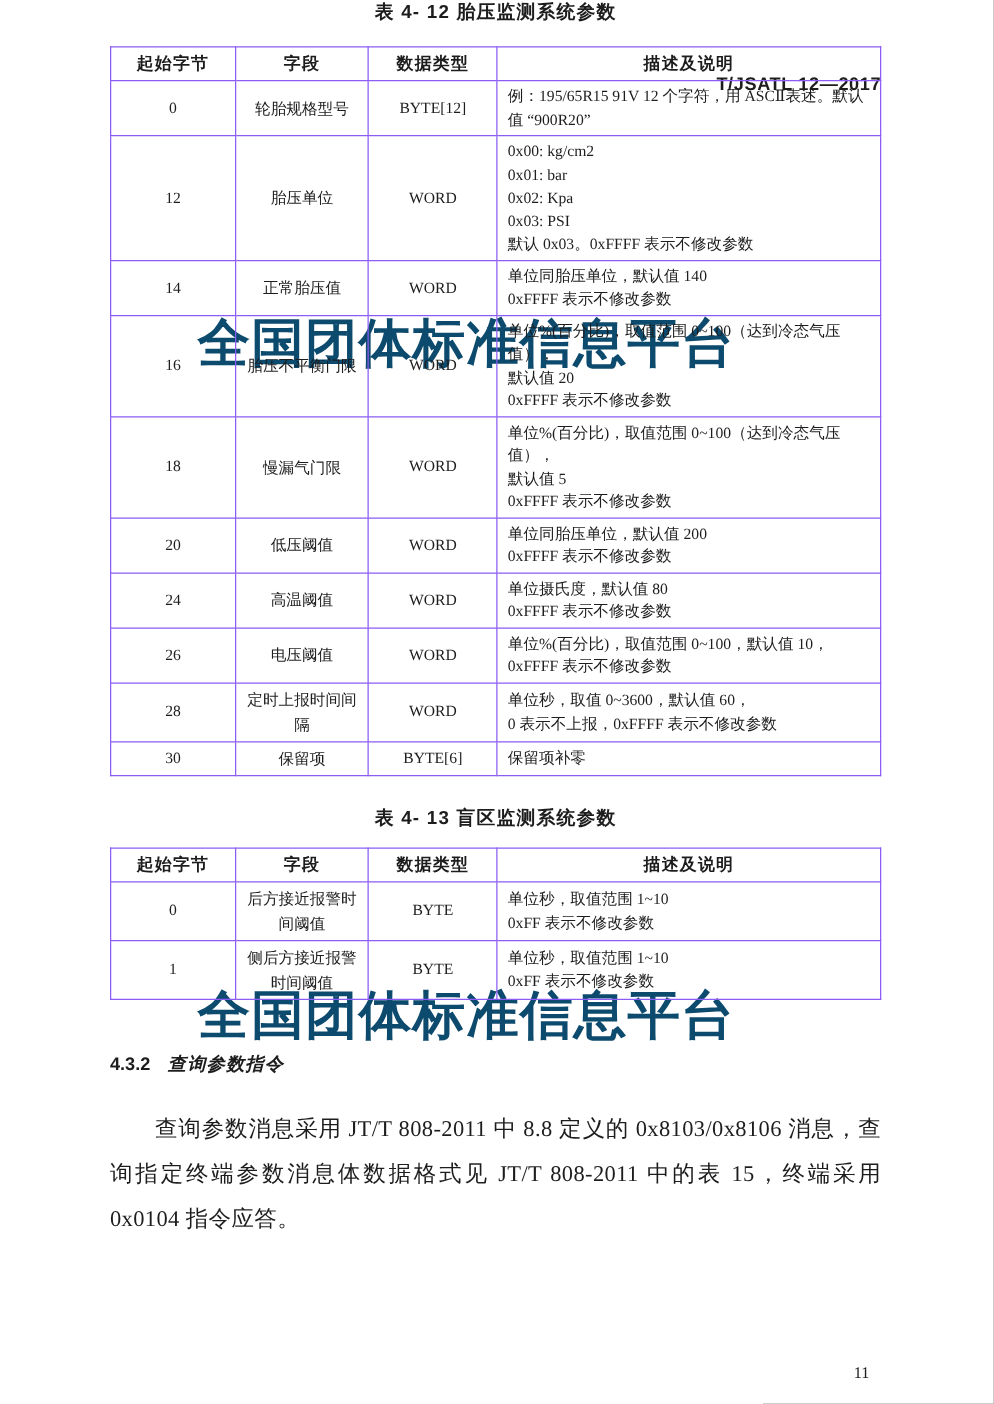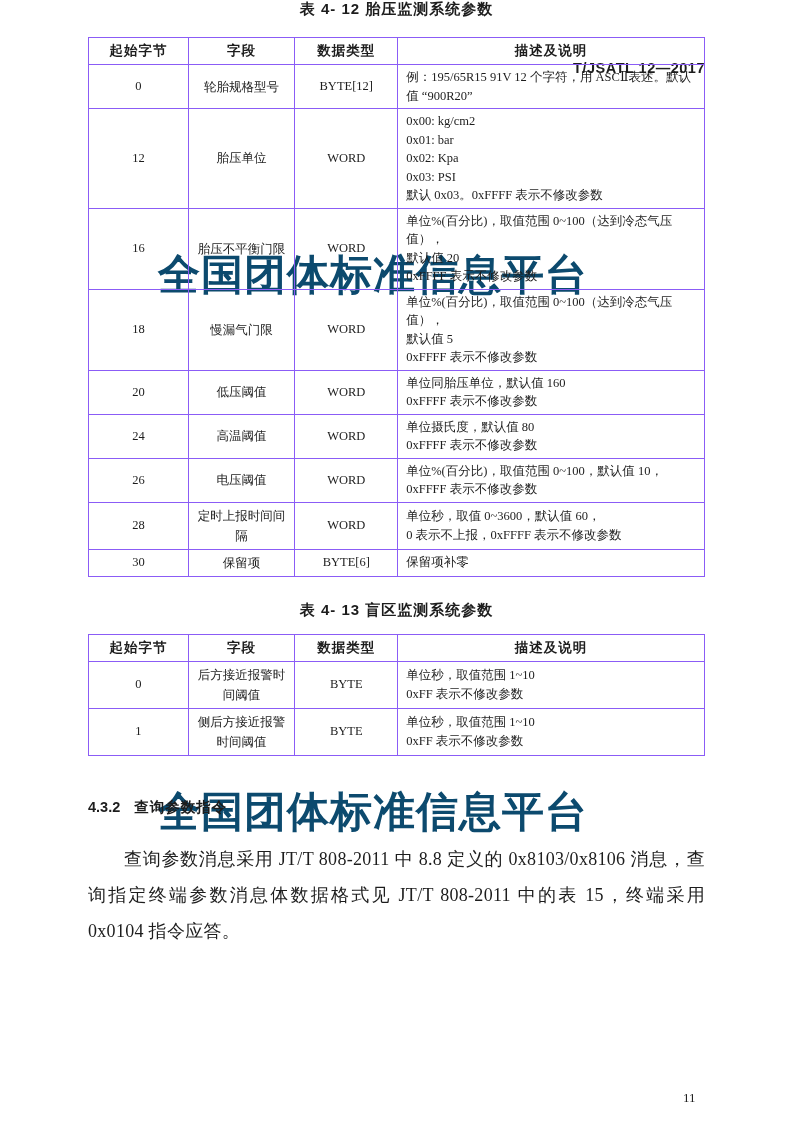--- a/index.html
+++ b/index.html
@@ -87,21 +87,21 @@
     white-space:pre-line;
     line-height:18.5px;
   }
 
   .section-heading {
     margin:42px 0 0 0;
     font-family:"Liberation Sans","DejaVu Sans",sans-serif;
     font-weight:700;
     font-size:14.5px;
   }
-  .section-heading .sec-title { margin-left:14px; letter-spacing:1px; }
+  .section-heading .sec-title { margin-left:14px; letter-spacing:1px;font-style:italic; }
   .body-paragraph {
     margin:24px 0 0 0;
     font-size:18px;
     line-height:36px;
     text-align:justify;
     text-indent:2em;
     letter-spacing:0.3px;
   }
   .page-number {
     position:absolute;
@@ -151,40 +151,47 @@
           <td class="c-start">12</td>
           <td class="c-field">胎压单位</td>
           <td class="c-type">WORD</td>
           <td class="c-desc">0x00: kg/cm2
 0x01: bar
 0x02: Kpa
 0x03: PSI
 默认 0x03。0xFFFF 表示不修改参数</td>
         </tr>
         <tr>
+          <td class="c-start">14</td>
+          <td class="c-field">正常胎压值</td>
+          <td class="c-type">WORD</td>
+          <td class="c-desc">单位同胎压单位，默认值 140
+0xFFFF 表示不修改参数</td>
+        </tr>
+        <tr>
           <td class="c-start">16</td>
           <td class="c-field">胎压不平衡门限</td>
           <td class="c-type">WORD</td>
           <td class="c-desc">单位%(百分比)，取值范围 0~100（达到冷态气压值），
 默认值 20
 0xFFFF 表示不修改参数</td>
         </tr>
         <tr>
           <td class="c-start">18</td>
           <td class="c-field">慢漏气门限</td>
           <td class="c-type">WORD</td>
           <td class="c-desc">单位%(百分比)，取值范围 0~100（达到冷态气压值），
 默认值 5
 0xFFFF 表示不修改参数</td>
         </tr>
         <tr>
           <td class="c-start">20</td>
           <td class="c-field">低压阈值</td>
           <td class="c-type">WORD</td>
-          <td class="c-desc">单位同胎压单位，默认值 160
+          <td class="c-desc">单位同胎压单位，默认值 200
 0xFFFF 表示不修改参数</td>
         </tr>
         <tr>
           <td class="c-start">24</td>
           <td class="c-field">高温阈值</td>
           <td class="c-type">WORD</td>
           <td class="c-desc">单位摄氏度，默认值 80
 0xFFFF 表示不修改参数</td>
         </tr>
         <tr>

